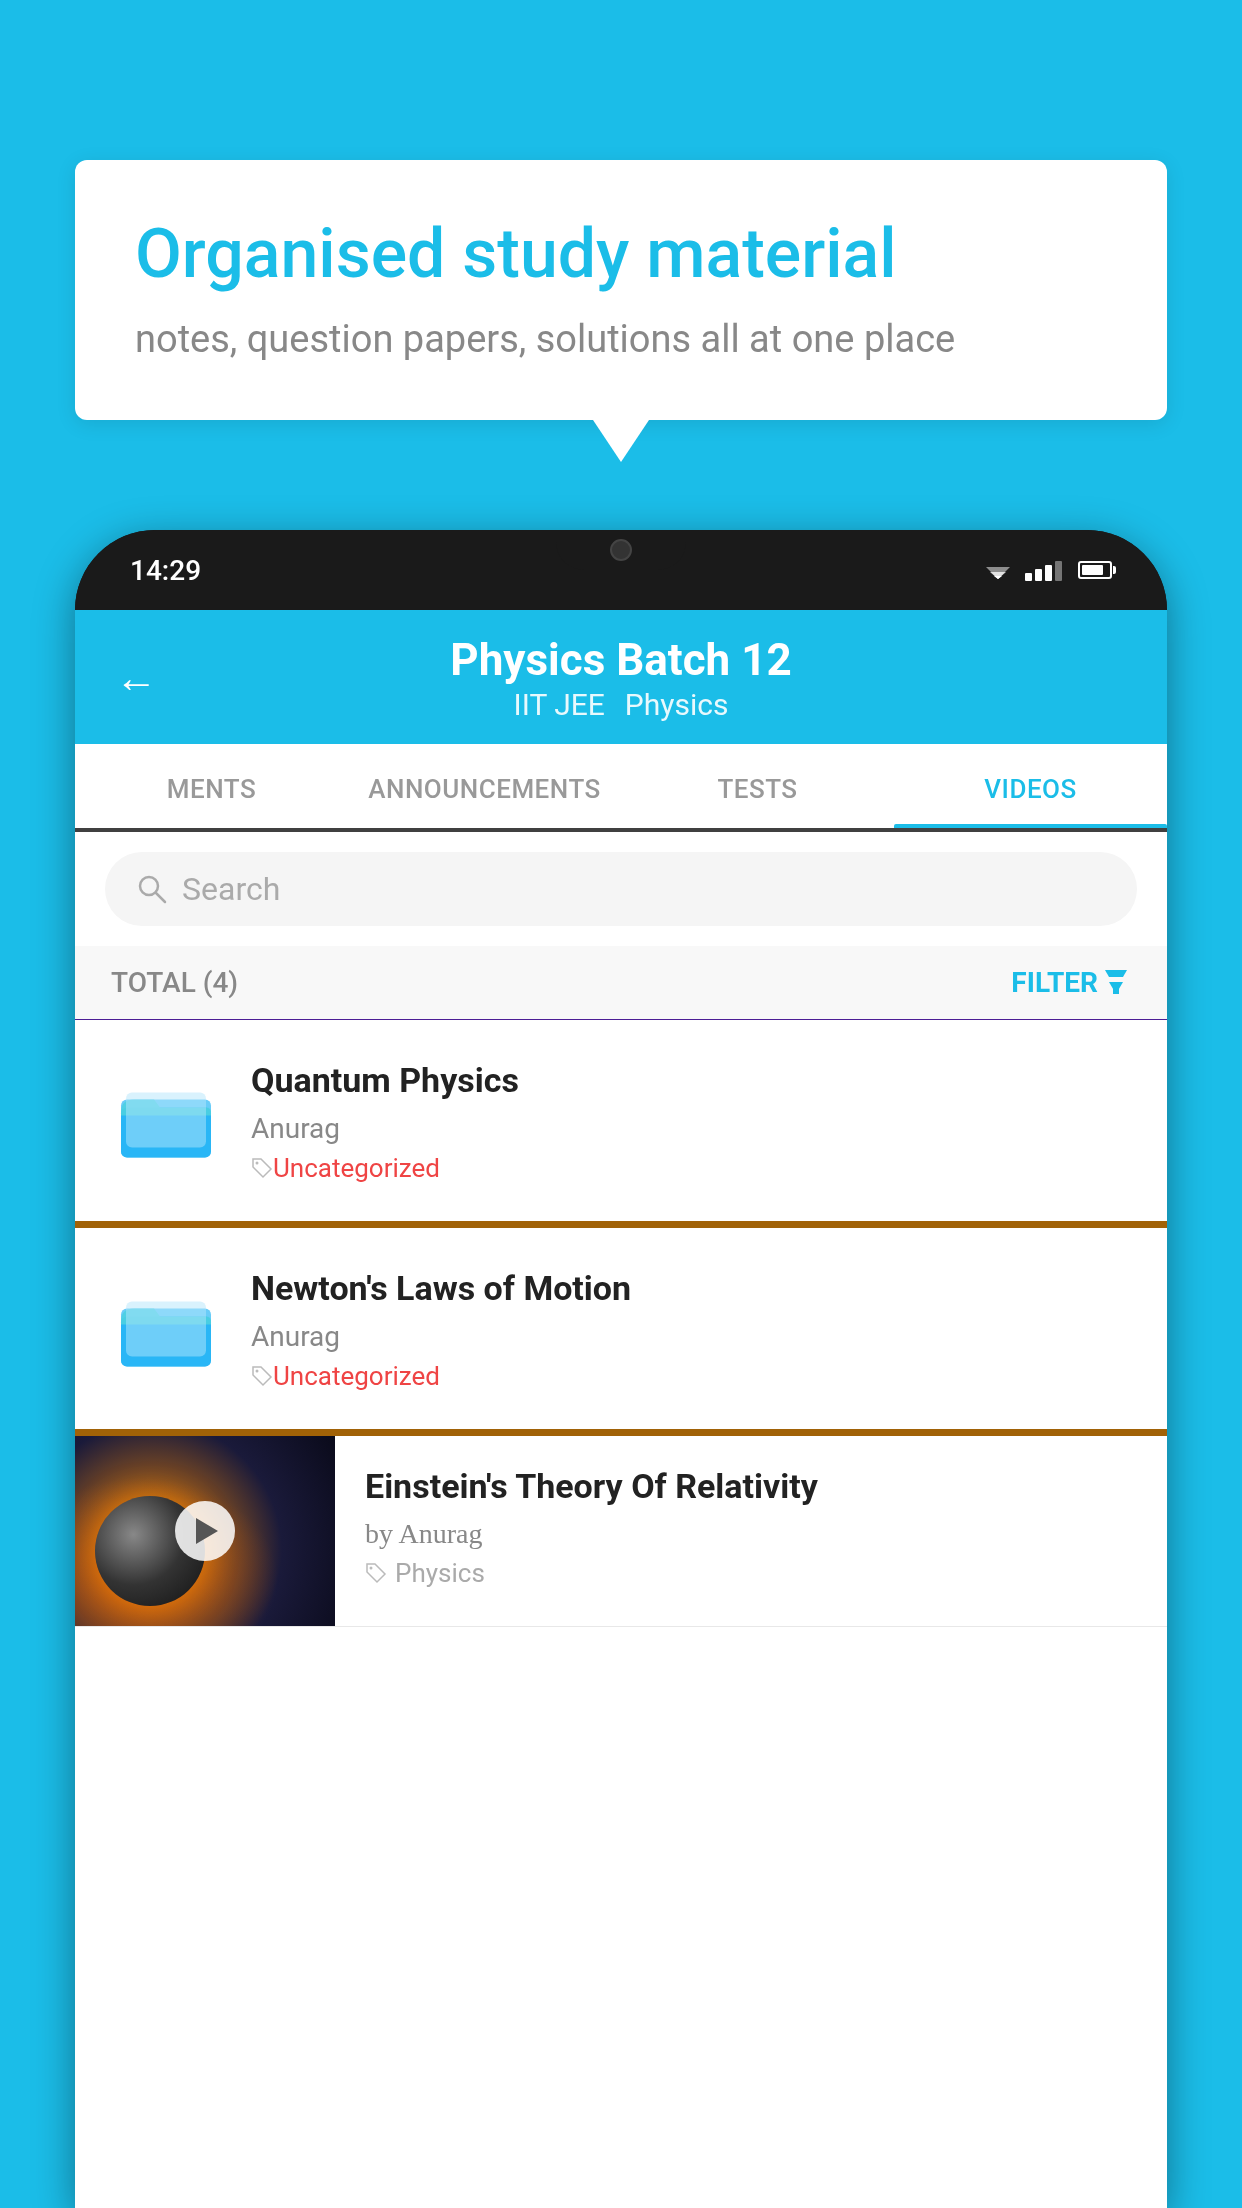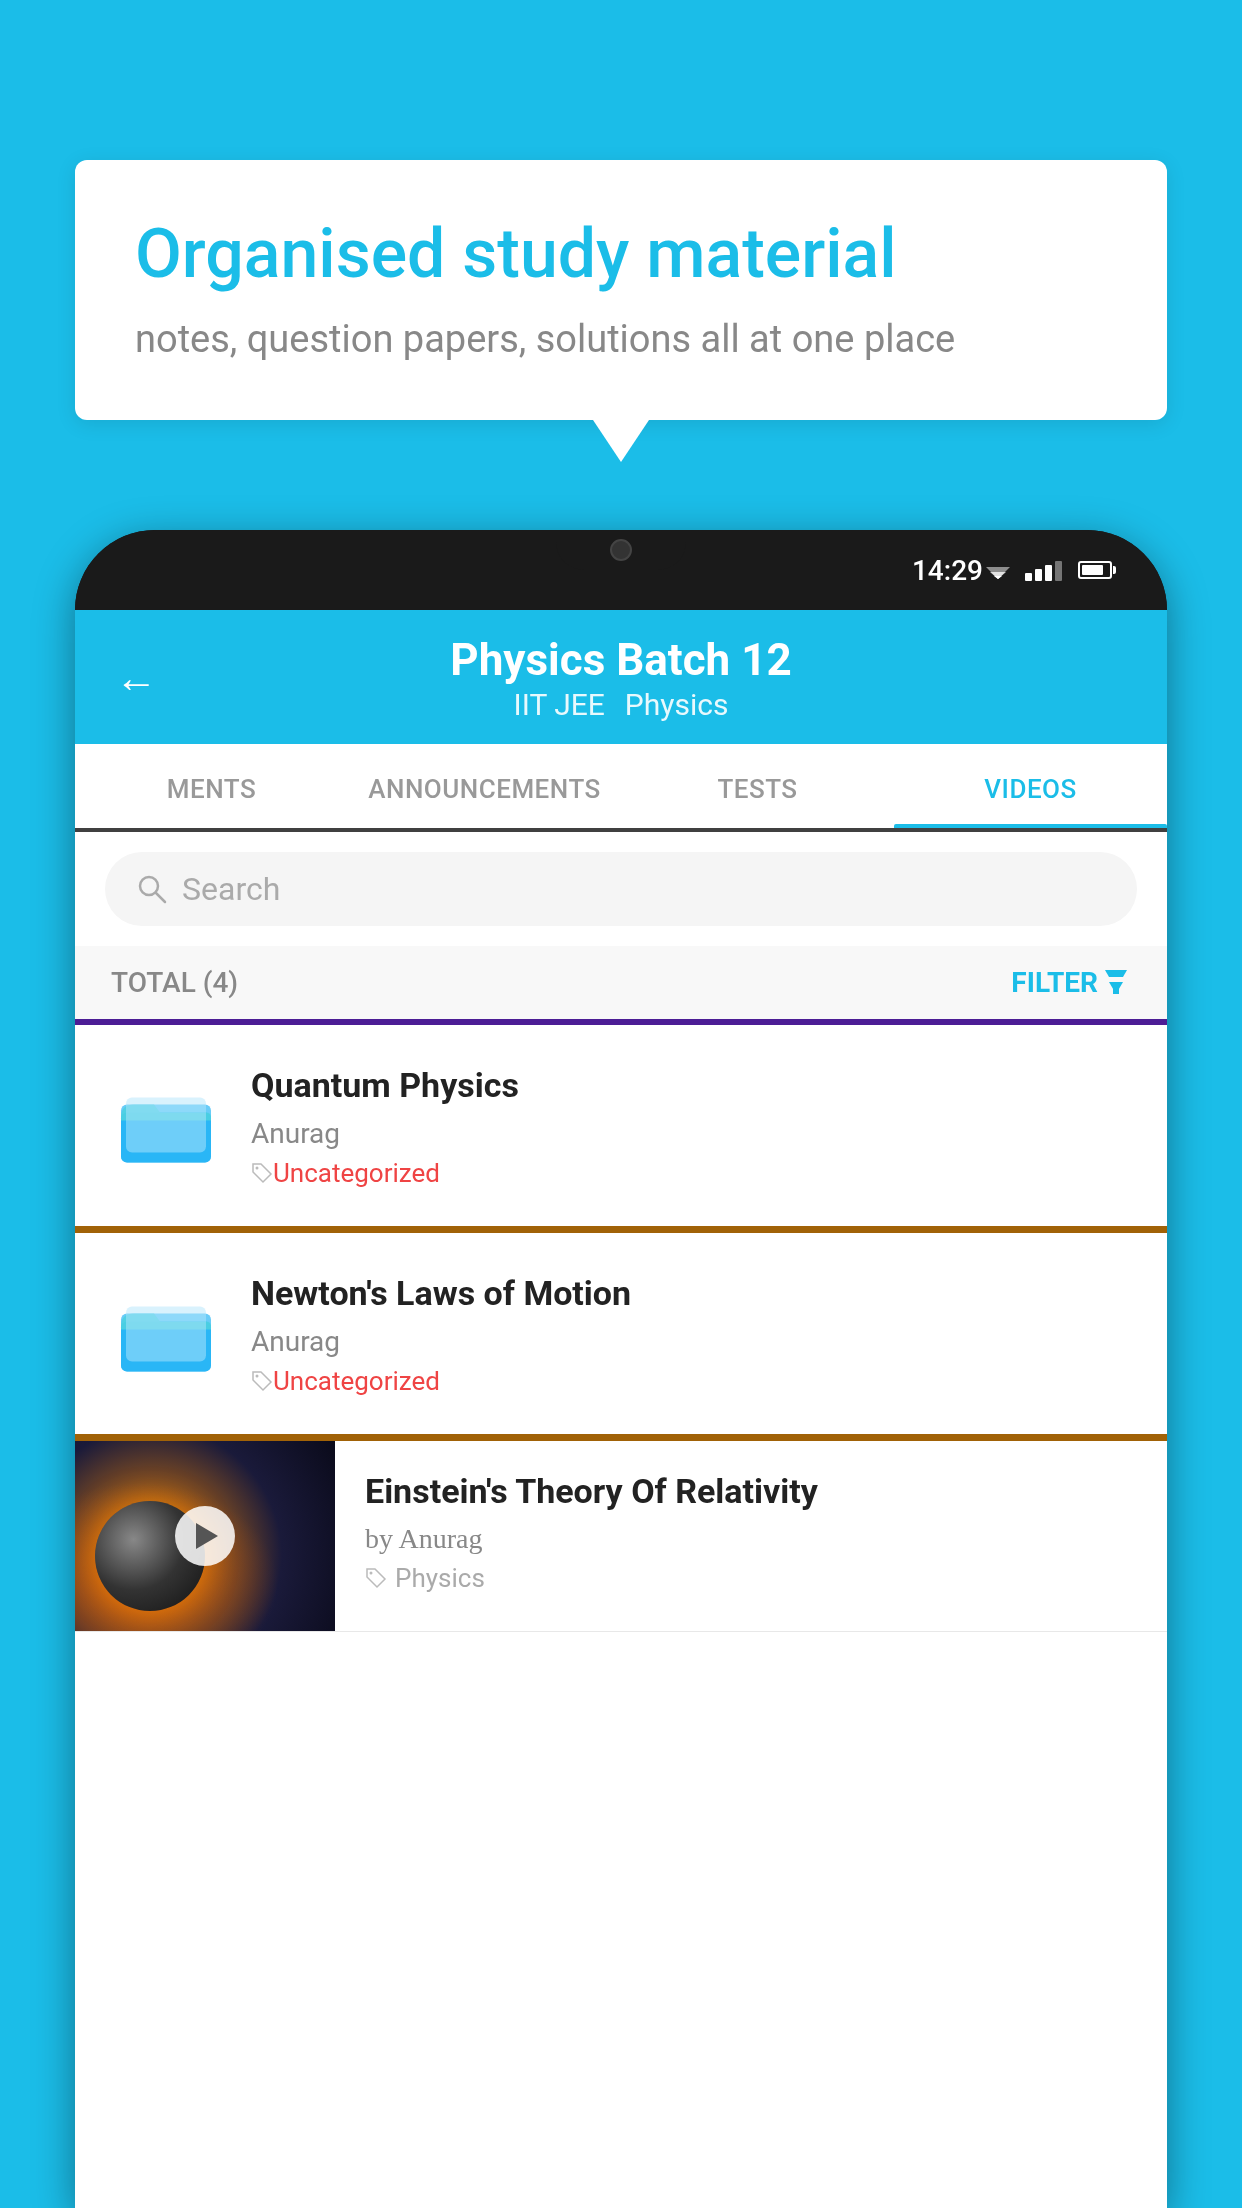--- a/index.html
+++ b/index.html
@@ -67,21 +67,21 @@
       overflow: hidden;
       box-shadow: 0 10px 40px rgba(0,0,0,0.4);
     }
 
     
     .phone-top-bar {
       background: #1a1a1a;
       height: 80px;
       display: flex;
       align-items: center;
-      justify-content: flex-end;
+      justify-content: space-between;
       padding: 0 55px;
       position: relative;
     }
 
     
     .phone-notch {
       position: absolute;
       top: 0;
       left: 50%;
       transform: translateX(-50%);
@@ -248,21 +248,21 @@
       font-size: 32px;
     }
 
     
     .filter-row {
       background: #f8f8f8;
       display: flex;
       align-items: center;
       justify-content: space-between;
       padding: 20px 36px;
-      border-bottom: 6px solid #4c1d95;
+      border-bottom: 1px solid #4c1d95;
     }
 
     .total-count {
       color: #888;
       font-size: 28px;
       font-weight: 500;
     }
 
     .filter-btn {
       display: flex;

